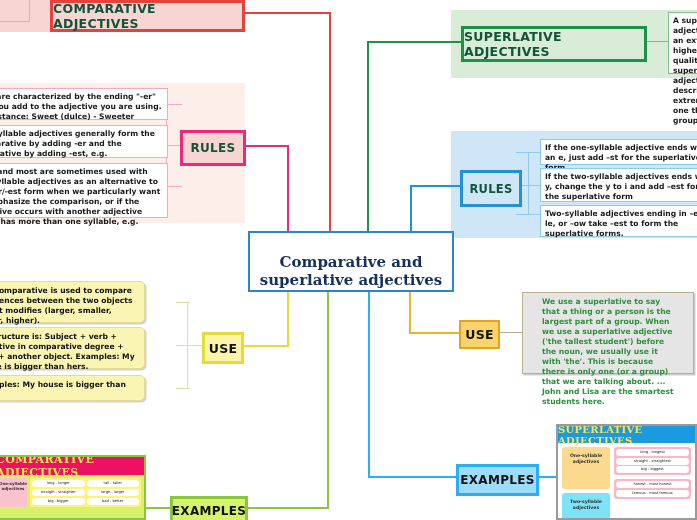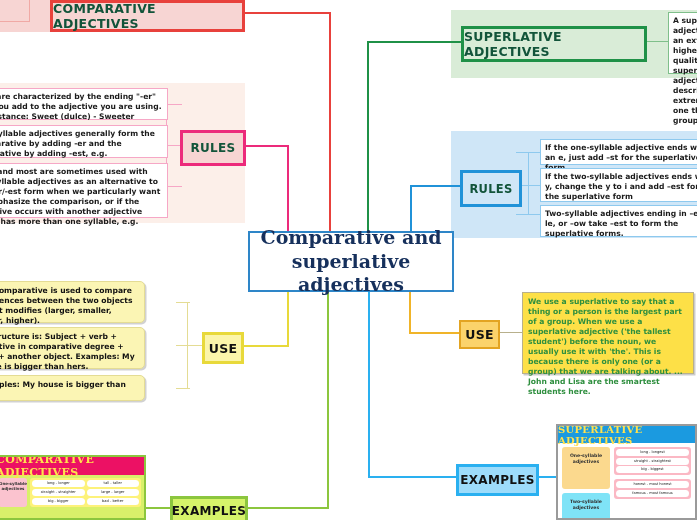--- a/index.html
+++ b/index.html
@@ -12,23 +12,23 @@
 
   
   .ln{position:absolute;}
   .h{height:0;border-top-width:2px;border-top-style:solid;}
   .v{width:0;border-left-width:2px;border-left-style:solid;}
 
   
   #center-node{
     position:absolute;left:248px;top:231px;width:202px;height:57px;
     background:#ffffff;border:2px solid #2e86c8;
-    display:flex;align-items:center;justify-content:center;text-align:center;
+    display:flex;align-items:flex-end;justify-content:center;text-align:center;
     font-family:"DejaVu Serif","Liberation Serif",serif;
-    font-weight:bold;font-size:19px;color:#16305c;line-height:1.25;
+    font-weight:bold;font-size:15px;color:#16305c;line-height:1.25;
     z-index:6;
   }
 
   
   .btitle{position:absolute;display:flex;align-items:center;justify-content:center;
           font-weight:bold;letter-spacing:.3px;z-index:5;}
 
   #n-comp{left:50px;top:0px;width:189px;height:26px;background:#f7d5d3;
           border:3px solid #e8413c;color:#12543a;font-size:12.5px;}
   #n-sup{left:461px;top:26px;width:180px;height:30px;background:#d9ecd7;
@@ -52,22 +52,22 @@
   
   .leaf{position:absolute;font-size:7.6px;line-height:1.32;font-weight:bold;
         box-sizing:border-box;z-index:4;}
 
   .leaf-pink{background:#fff;border:1px solid #f6a7c6;color:#1a1a1a;padding:3px 4px;}
   .leaf-blue{background:#fff;border:1px solid #8ec9ee;color:#1a1a1a;padding:3px 4px;}
   .leaf-green{background:#fff;border:1px solid #7fbf8a;color:#1a1a1a;padding:3px 4px;}
   .leaf-yellow{background:#fbf5b4;border:1px solid #e4dc94;border-radius:5px;
                color:#111;padding:4px 5px;
                box-shadow:1.5px 1.5px 0 rgba(0,0,0,.18);}
-  .leaf-olive{background:#fde047;border:1px solid #b8b08c;color:#2f8f3f;
-              padding:4px 5px;font-weight:bold;
+  .leaf-olive{background:#e5e5e5;border:1px solid #b8b08c;color:#2f8f3f;
+              padding:4px 19px;font-weight:bold;
               box-shadow:1.5px 1.5px 0 rgba(0,0,0,.20);}
 
   
   .poster{position:absolute;overflow:hidden;box-sizing:border-box;z-index:3;}
 
   #poster-comp{left:-6px;top:455px;width:152px;height:65px;
                background:#d9f06a;border:2px solid #8cc63e;}
   #poster-comp .pc-title{height:18px;background:#ec1164;color:#ffe14d;
       font-family:"DejaVu Serif","Liberation Serif",serif;font-weight:bold;
       font-size:11px;display:flex;align-items:center;justify-content:center;

